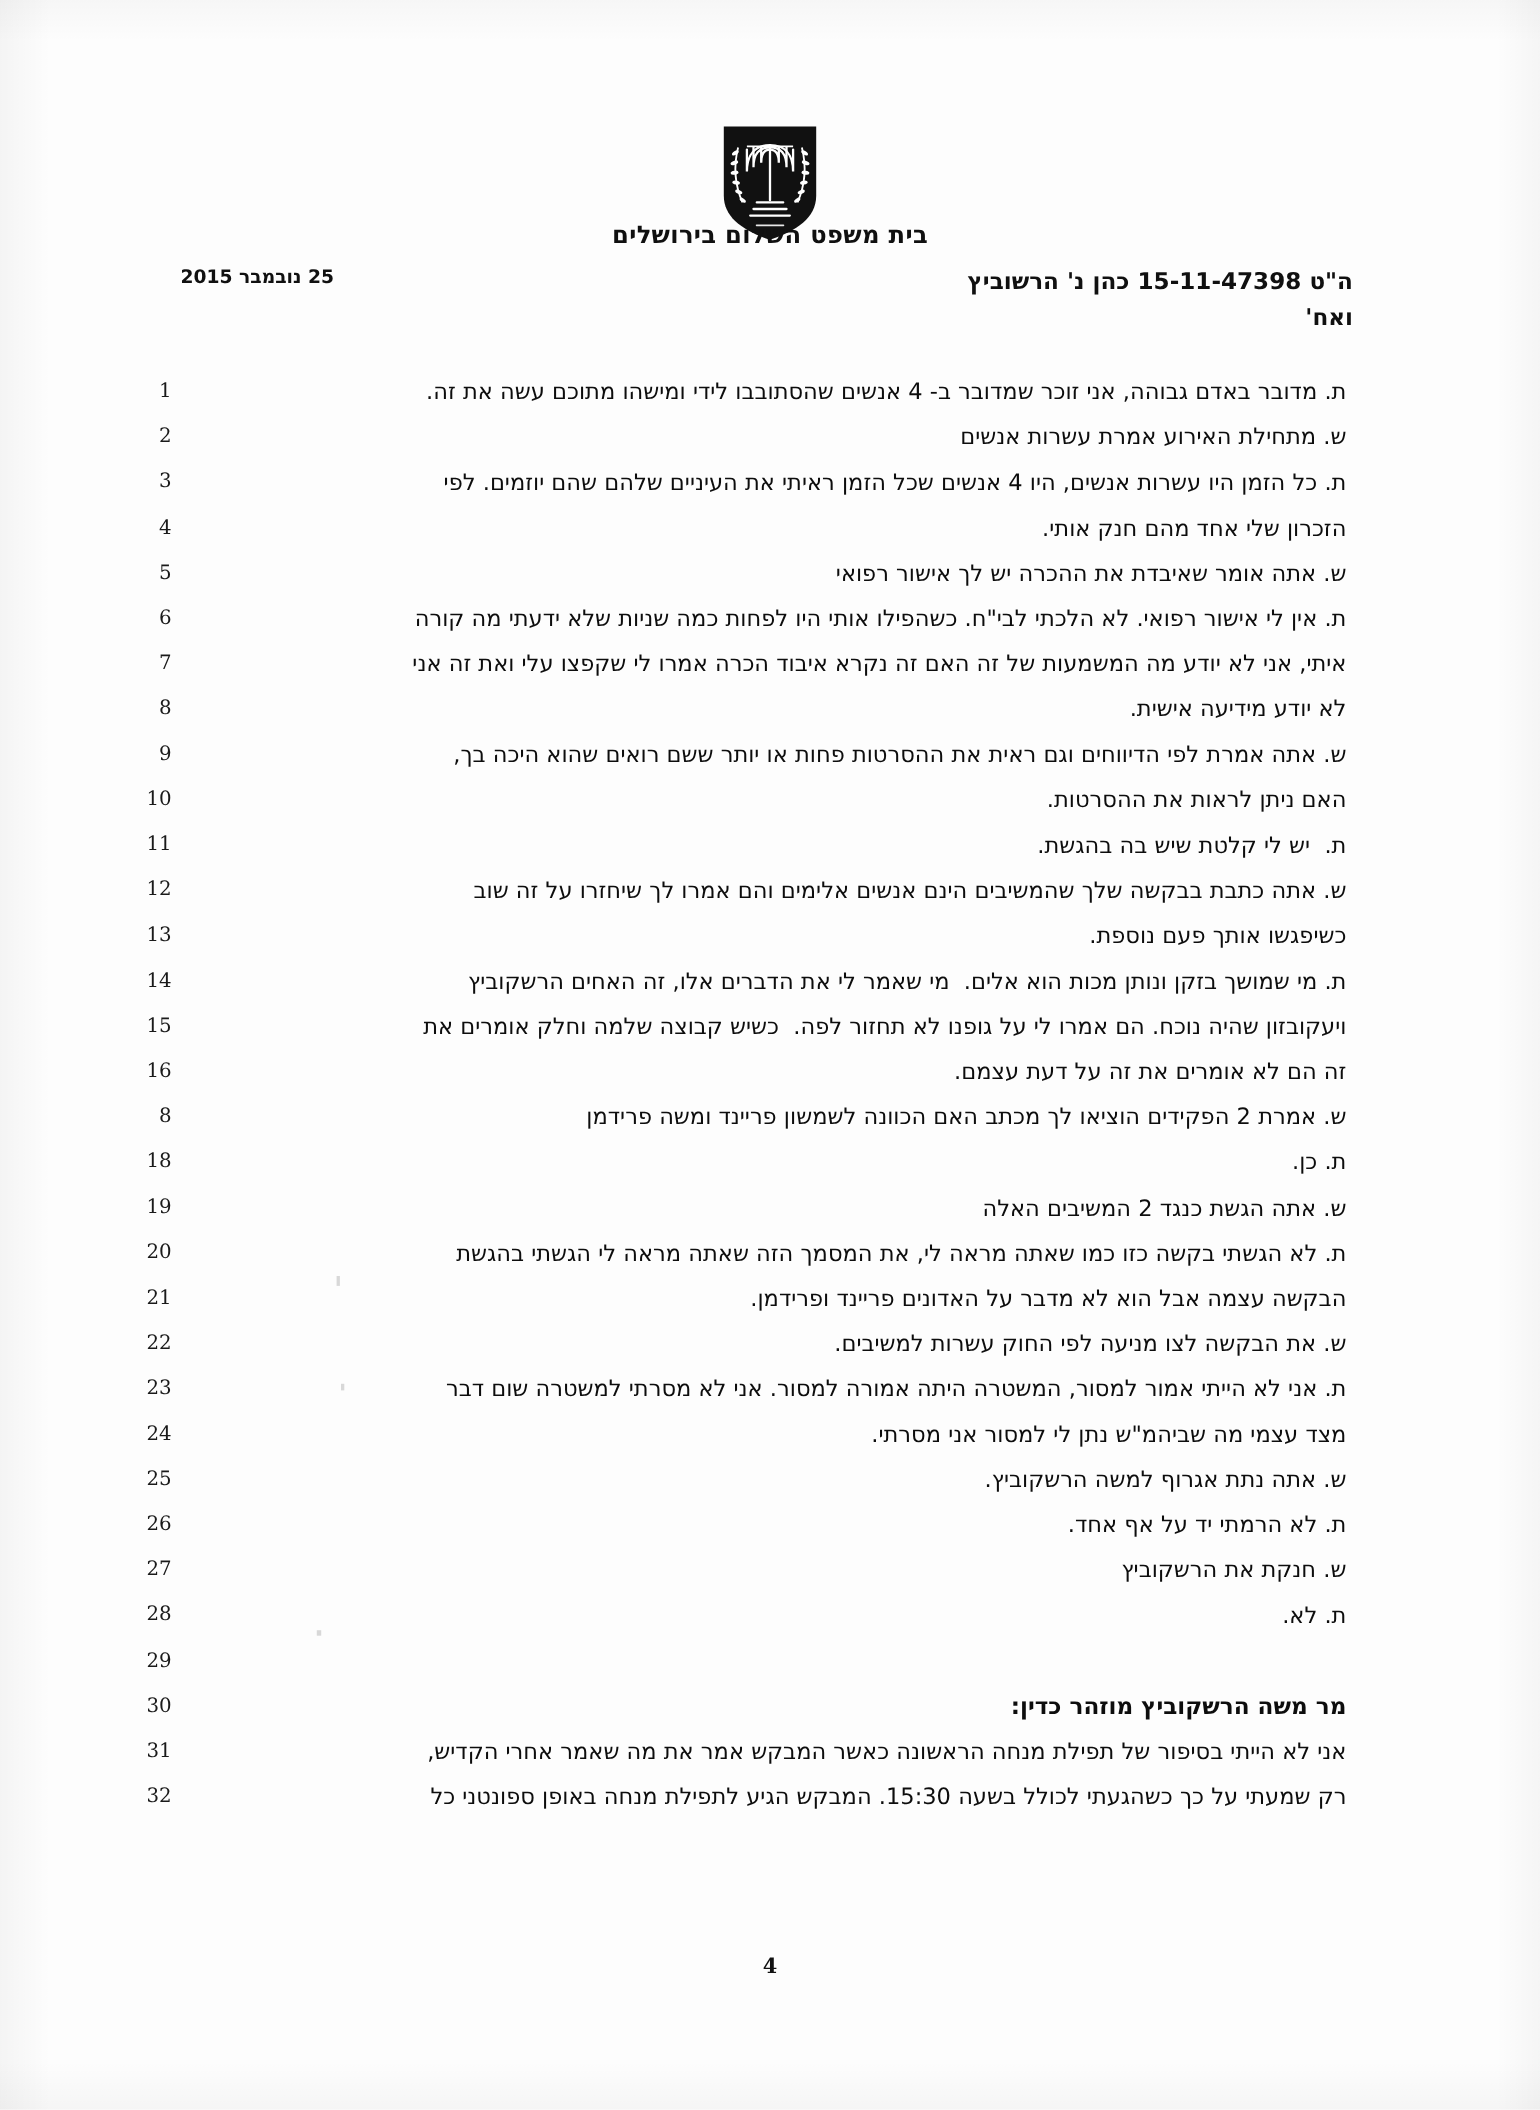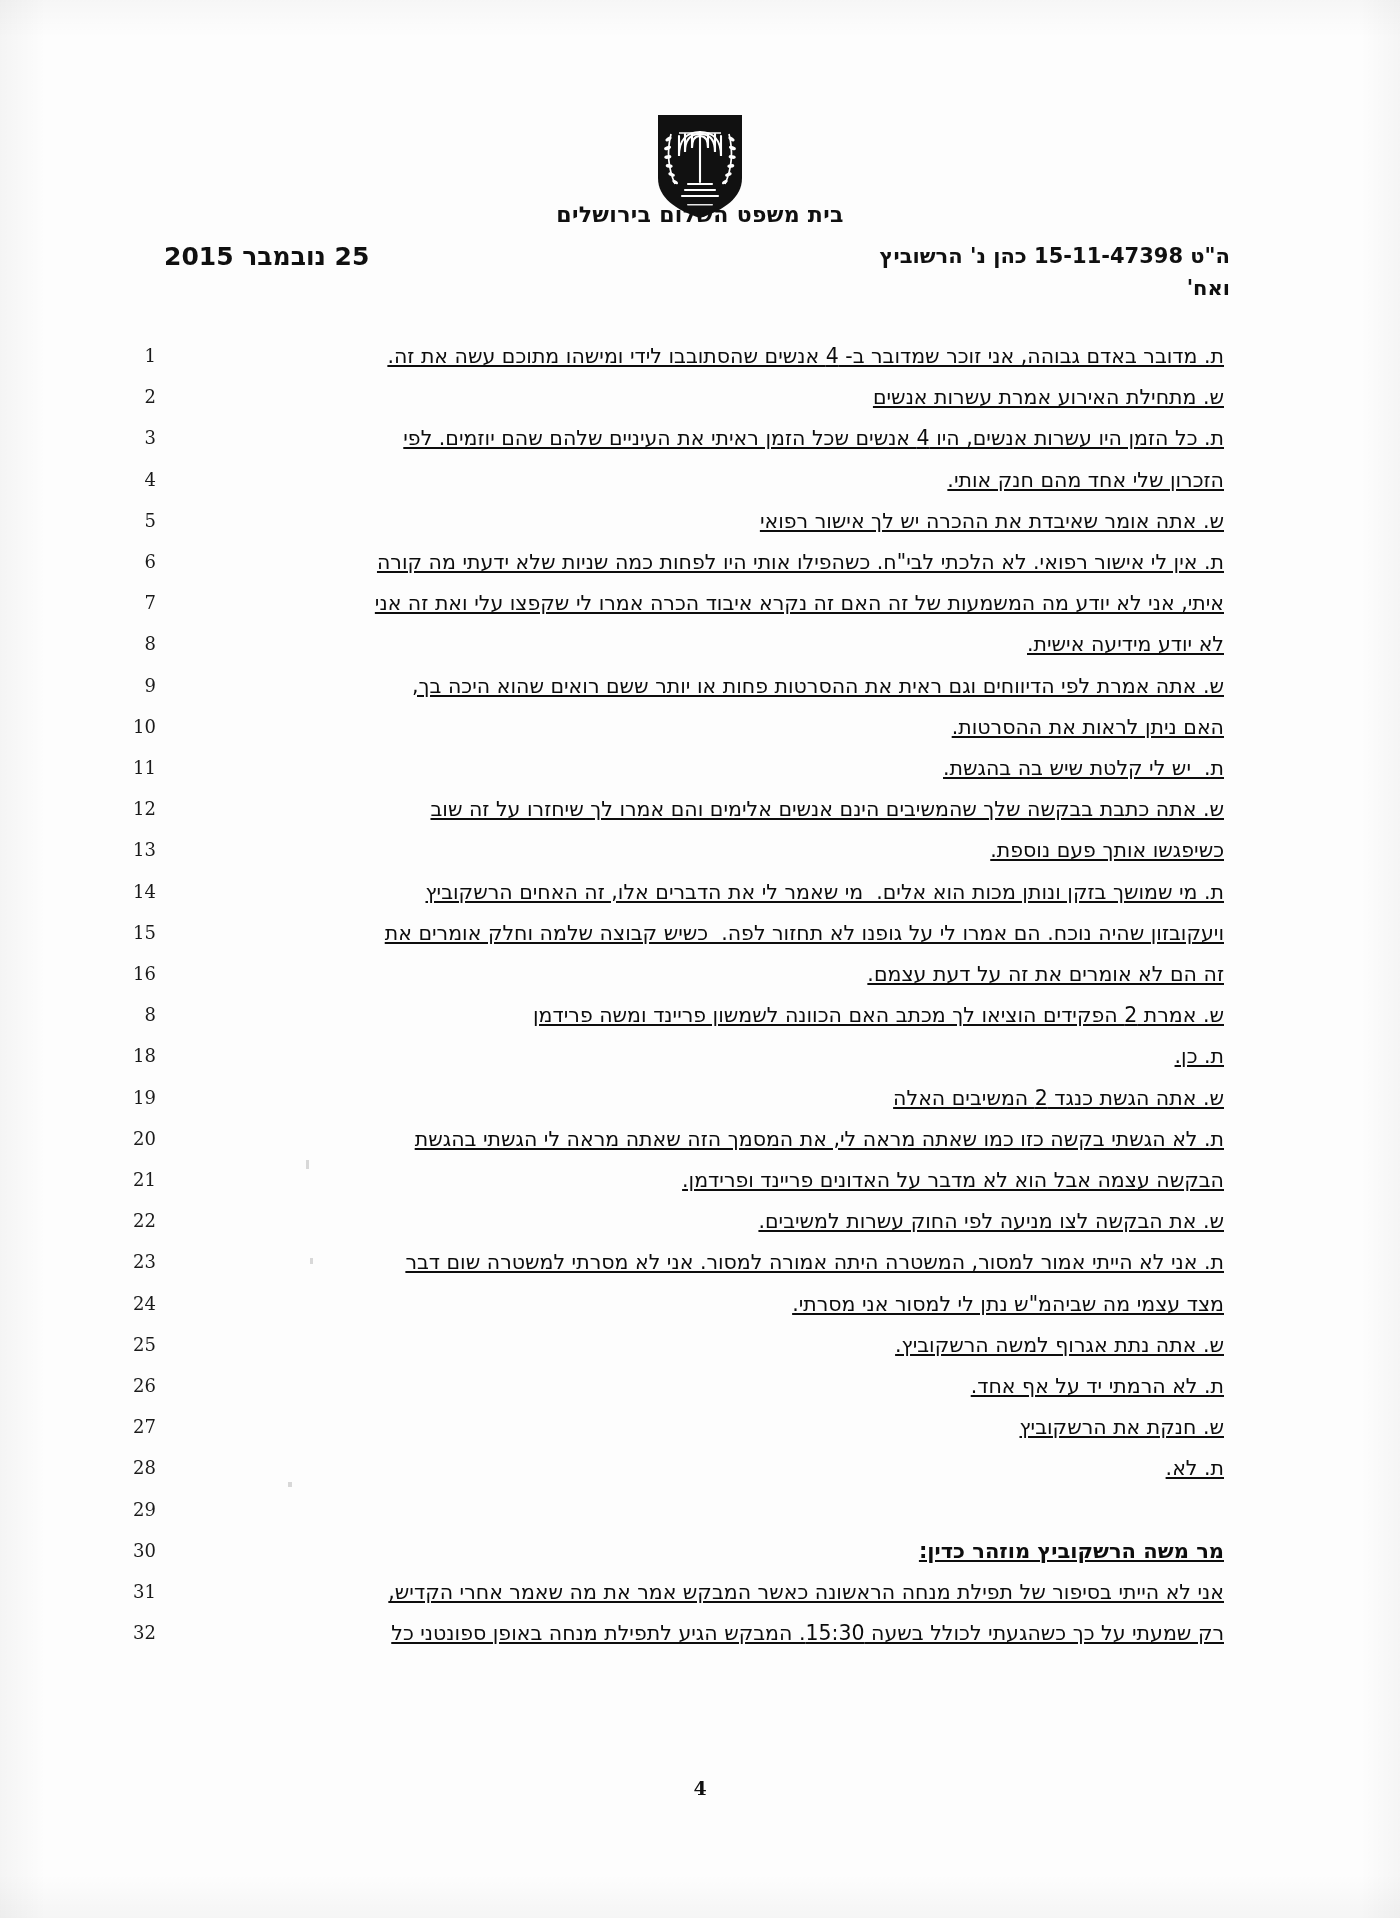--- a/index.html
+++ b/index.html
@@ -80,21 +80,21 @@
     font-weight: 700;
     font-size: 21px;
     line-height: 32px;
     color: #101010;
   }
   .case-date {
     position: absolute;
     left: 14px;
     top: 2px;
     font-weight: 700;
-    font-size: 25px;
+    font-size: 17px;
     color: #101010;
     direction: rtl;
   }
 
   
   .transcript {
     position: absolute;
     top: 336px;
     left: 108px;
     width: 1184px;
@@ -120,21 +120,20 @@
   }
   .ltext {
     display: block;
     text-align: justify;
     text-align-last: right;
     font-size: 20.5px;
     line-height: 41.2px;
     color: #0d0d0d;
     white-space: pre-wrap;
     padding-top: 0;
-    text-decoration: underline;
   }
   .ltext.right-only {
     text-align: center;
     text-align-last: right;
   }
   .ltext.blank { min-height: 41.2px; }
   .ltext.bold {
     font-weight: 700;
     text-align: left;
     text-align-last: right;

